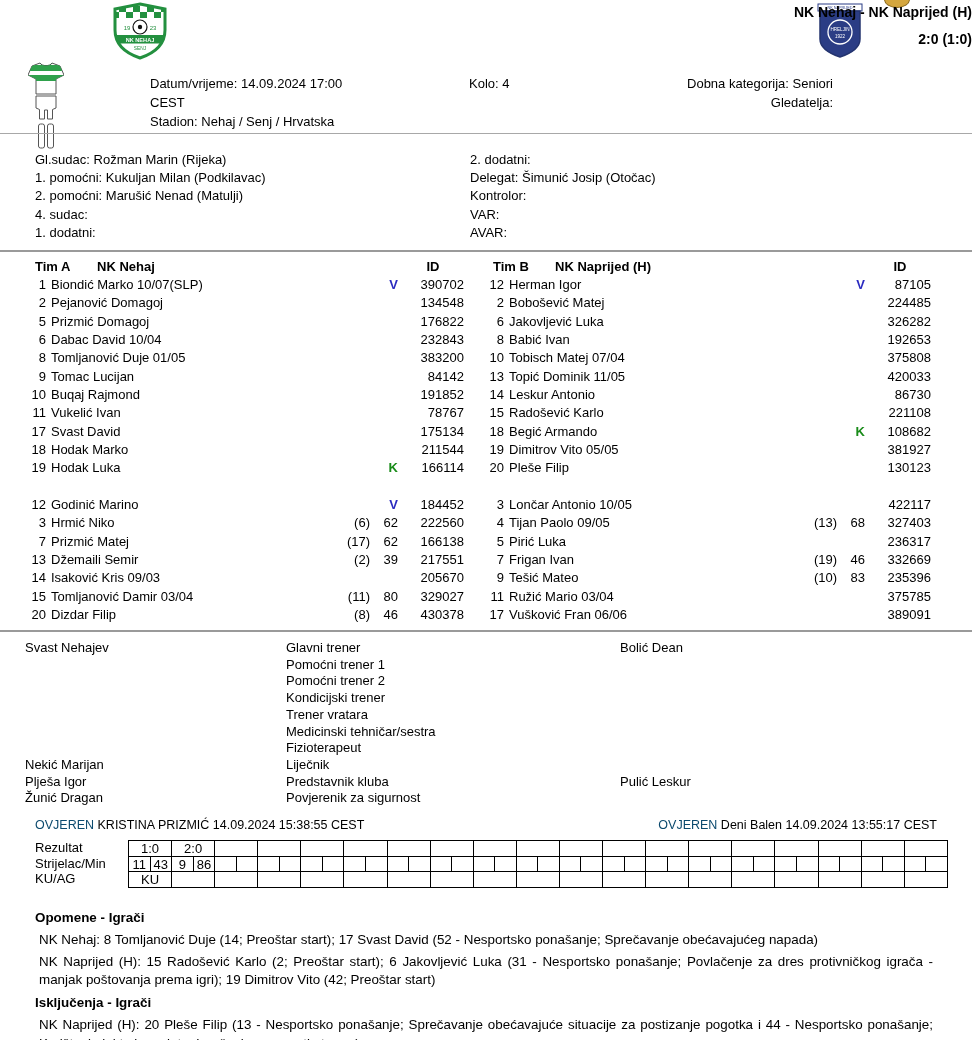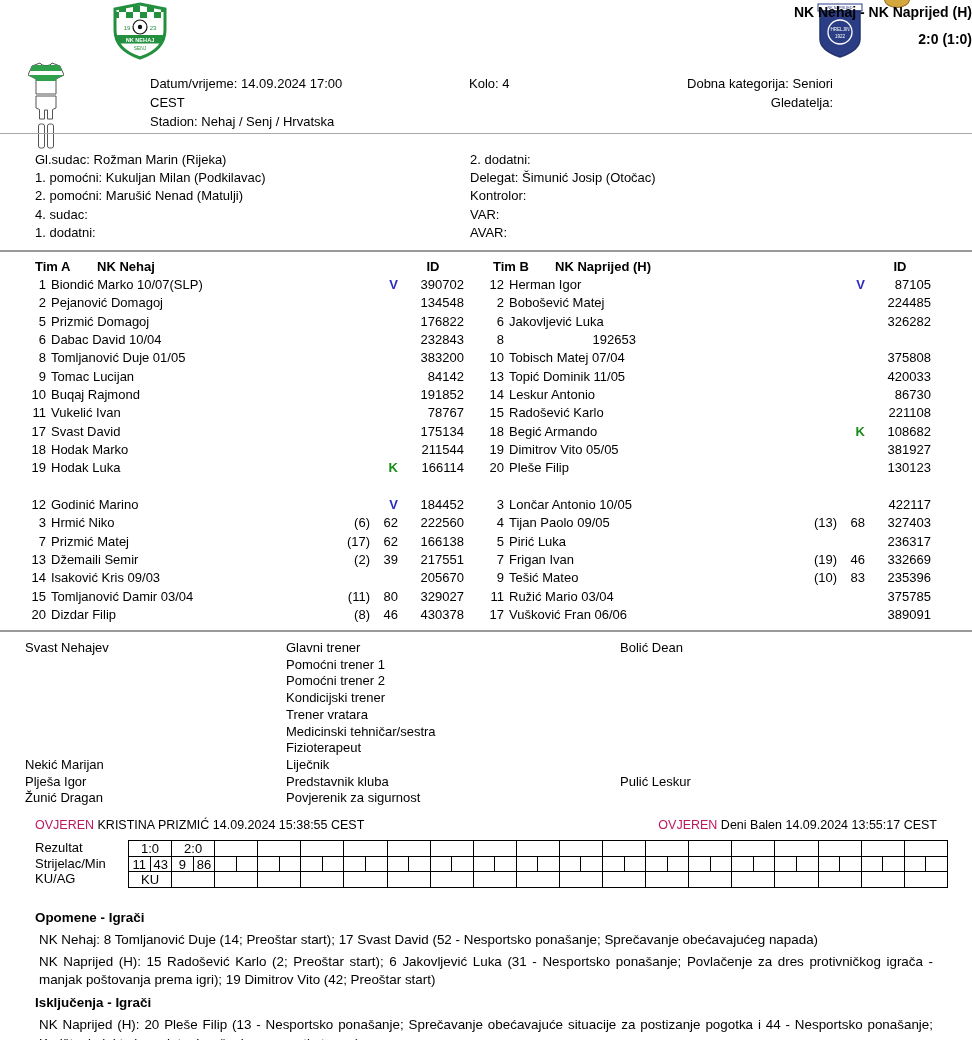--- a/index.html
+++ b/index.html
@@ -31,21 +31,21 @@
   .badge-k{color:#1a8c1a;font-weight:bold;}
   .subs{margin-top:18.3px;}
   .staff{position:absolute;left:0;top:640px;width:972px;}
   .st-row{position:relative;height:16.72px;line-height:16.72px;}
   .st-l{position:absolute;left:25px;white-space:nowrap;}
   .st-c{position:absolute;left:286px;width:408px;}
   .st-r{position:absolute;left:620px;white-space:nowrap;}
   .ovj{position:absolute;top:818px;font-size:12.5px;}
   .ovj-l{left:35px;}
   .ovj-r{right:35px;text-align:right;}
-  .ovj .verb{color:#be185d;}
+  .ovj .verb{color:#0c4a6e;}
   .rt-labels{position:absolute;left:35px;top:840px;line-height:15.7px;}
   .rt-grid{position:absolute;left:128px;top:840px;display:grid;
            grid-template-columns:repeat(38,21.55px);grid-auto-rows:15.7px;
            border-top:1px solid #000;border-left:1px solid #000;font-size:13px;}
   .rt-cell{border-right:1px solid #000;border-bottom:1px solid #000;text-align:center;line-height:15.2px;overflow:hidden;}
   .rt-wide{grid-column:span 2;}
   .sanctions{position:absolute;left:35px;top:909px;width:902px;line-height:18.1px;font-size:13.4px;}
   .sanc-h{font-weight:bold;}
   .sanc-h2{font-weight:bold;margin-top:5px;}
   .sanctions p{margin:4px;text-align:justify;}
@@ -306,20 +306,21 @@
         </div>
         <div class="p-row">
           <span class="p-num">6</span>
           <span class="p-name">Jakovljević Luka</span>
           <span class="p-sub"></span>
           <span class="p-mb"></span>
           <span class="p-id">326282</span>
         </div>
         <div class="p-row">
           <span class="p-num">8</span>
+          <span class="p-name">Babić Ivan</span>
           <span class="p-sub"></span>
           <span class="p-mb"></span>
           <span class="p-id">192653</span>
         </div>
         <div class="p-row">
           <span class="p-num">10</span>
           <span class="p-name">Tobisch Matej 07/04</span>
           <span class="p-sub"></span>
           <span class="p-mb"></span>
           <span class="p-id">375808</span>

